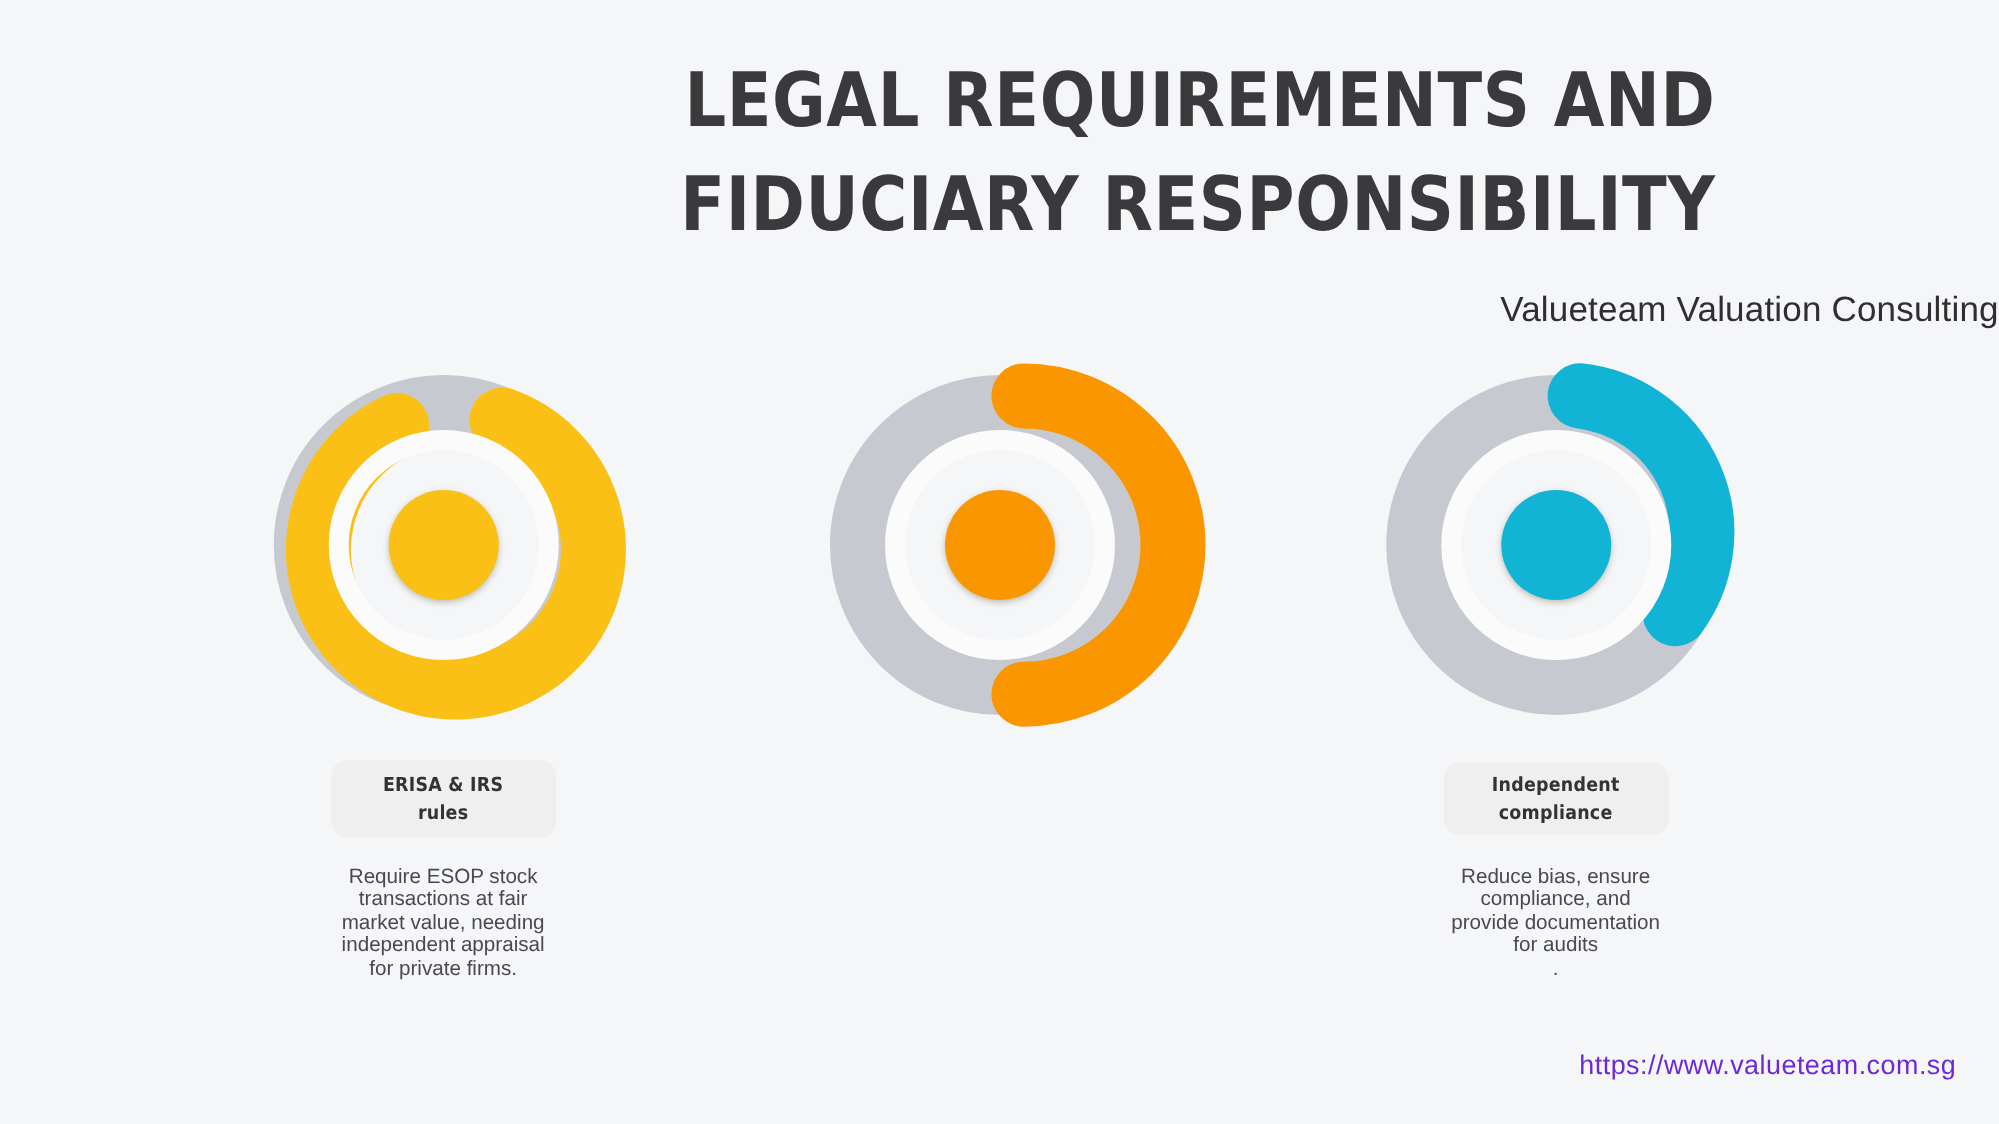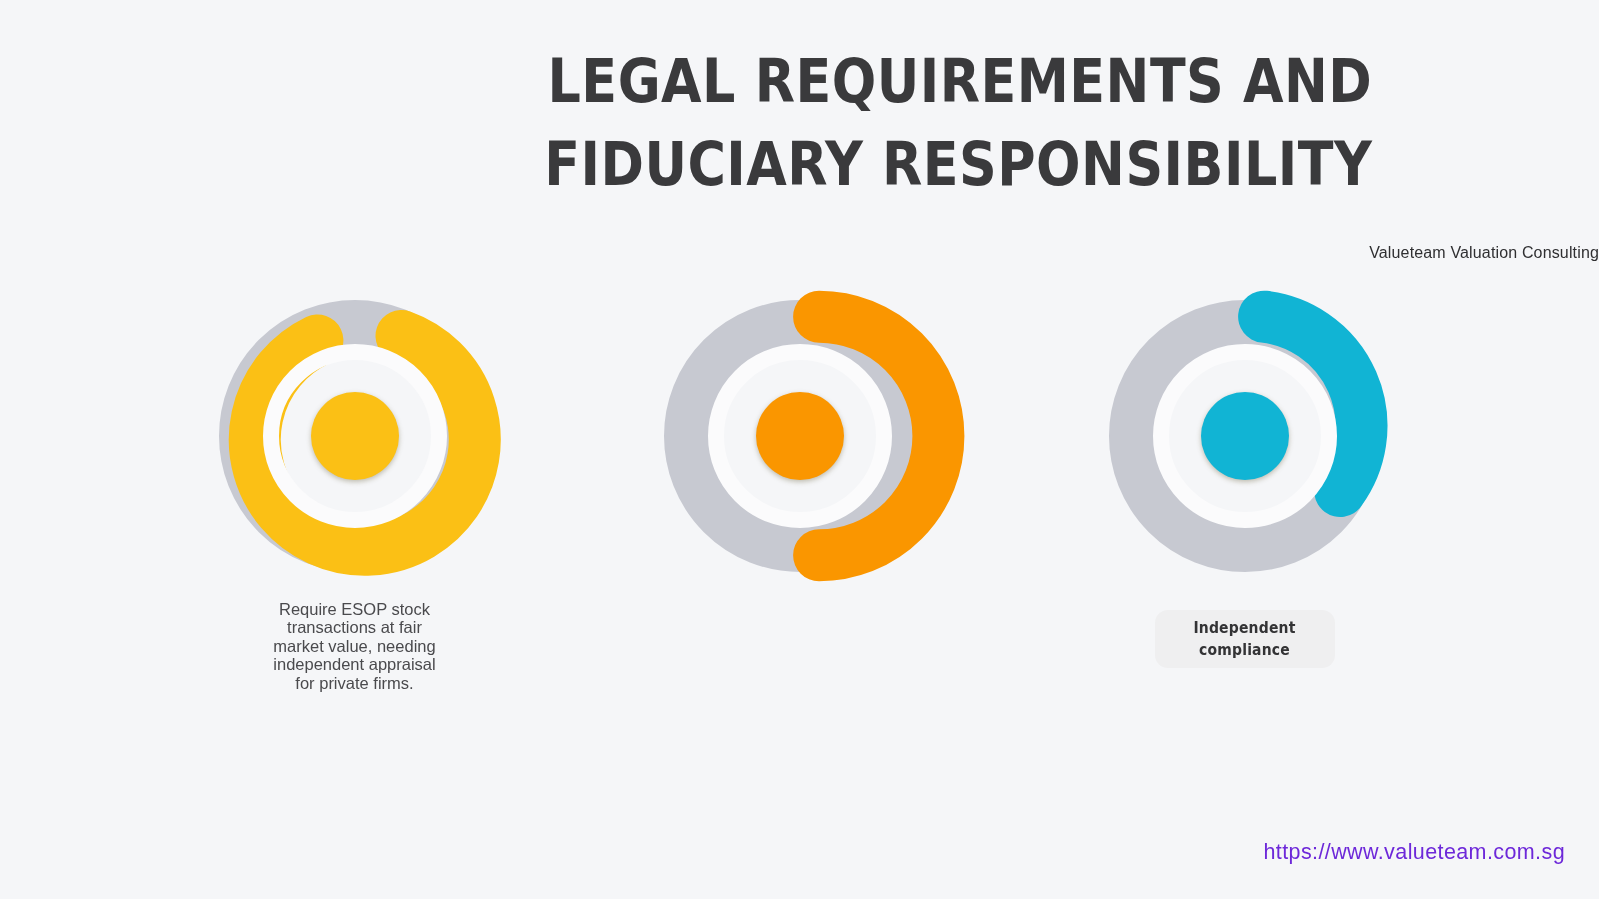--- a/index.html
+++ b/index.html
@@ -29,22 +29,22 @@
     line-height: 1.38;
     letter-spacing: 0.5px;
     color: #3a3a3c;
     text-transform: uppercase;
     max-width: 1180px;
     margin: 0 auto;
     transform: scaleX(0.97);
   }
 
   #page-subtitle {
-    margin-top: 38px;
-    font-size: 16px;
+    margin-top: 26px;
+    font-size: 28px;
     font-weight: 400;
     color: #2f2f31;
     letter-spacing: 0.15px;
   }
 
   
   #columns {
     position: absolute;
     top: 296px;
     left: 0;
@@ -149,20 +149,23 @@
   <div class="column">
     <div class="donut-wrap">
       <svg class="donut-svg" width="280" height="280" viewBox="0 0 280 280">
         <circle cx="140" cy="140" r="110" fill="none" stroke="#c7c9d1" stroke-width="52"></circle>
         <path d="M 186.5 40.0 A 110 110 0 1 1 102.4 44.4" fill="none" stroke="#fbc015" stroke-width="52" stroke-linecap="round"></path>
         <circle cx="140" cy="140" r="84" fill="none" stroke="#fbfbfc" stroke-width="16"></circle>
       </svg>
       <div class="donut-center" style="background:#fbc015;"></div>
     </div>
 
+    <div class="pill-row">
+      <div class="pill">ERISA &amp; IRS rules</div>
+    </div>
 
     <div class="body-text">Require ESOP stock
 transactions at fair
 market value, needing
 independent appraisal
 for private firms.</div>
   </div>
 
   <div class="column">
     <div class="donut-wrap">
@@ -184,17 +187,22 @@
         <path d="M 159.1 20.7 A 110 110 0 0 1 235.2 195.0" fill="none" stroke="#11b4d4" stroke-width="52" stroke-linecap="round"></path>
         <circle cx="140" cy="140" r="84" fill="none" stroke="#fbfbfc" stroke-width="16"></circle>
       </svg>
       <div class="donut-center" style="background:#11b4d4;"></div>
     </div>
 
     <div class="pill-row">
       <div class="pill two-line">Independent compliance</div>
     </div>
 
+    <div class="body-text wide">Reduce bias, ensure
+compliance, and
+provide documentation
+for audits
+.</div>
   </div>
 
 </div>
 
 <div id="footer-url">https://www.valueteam.com.sg</div>
 
 </body></html>

